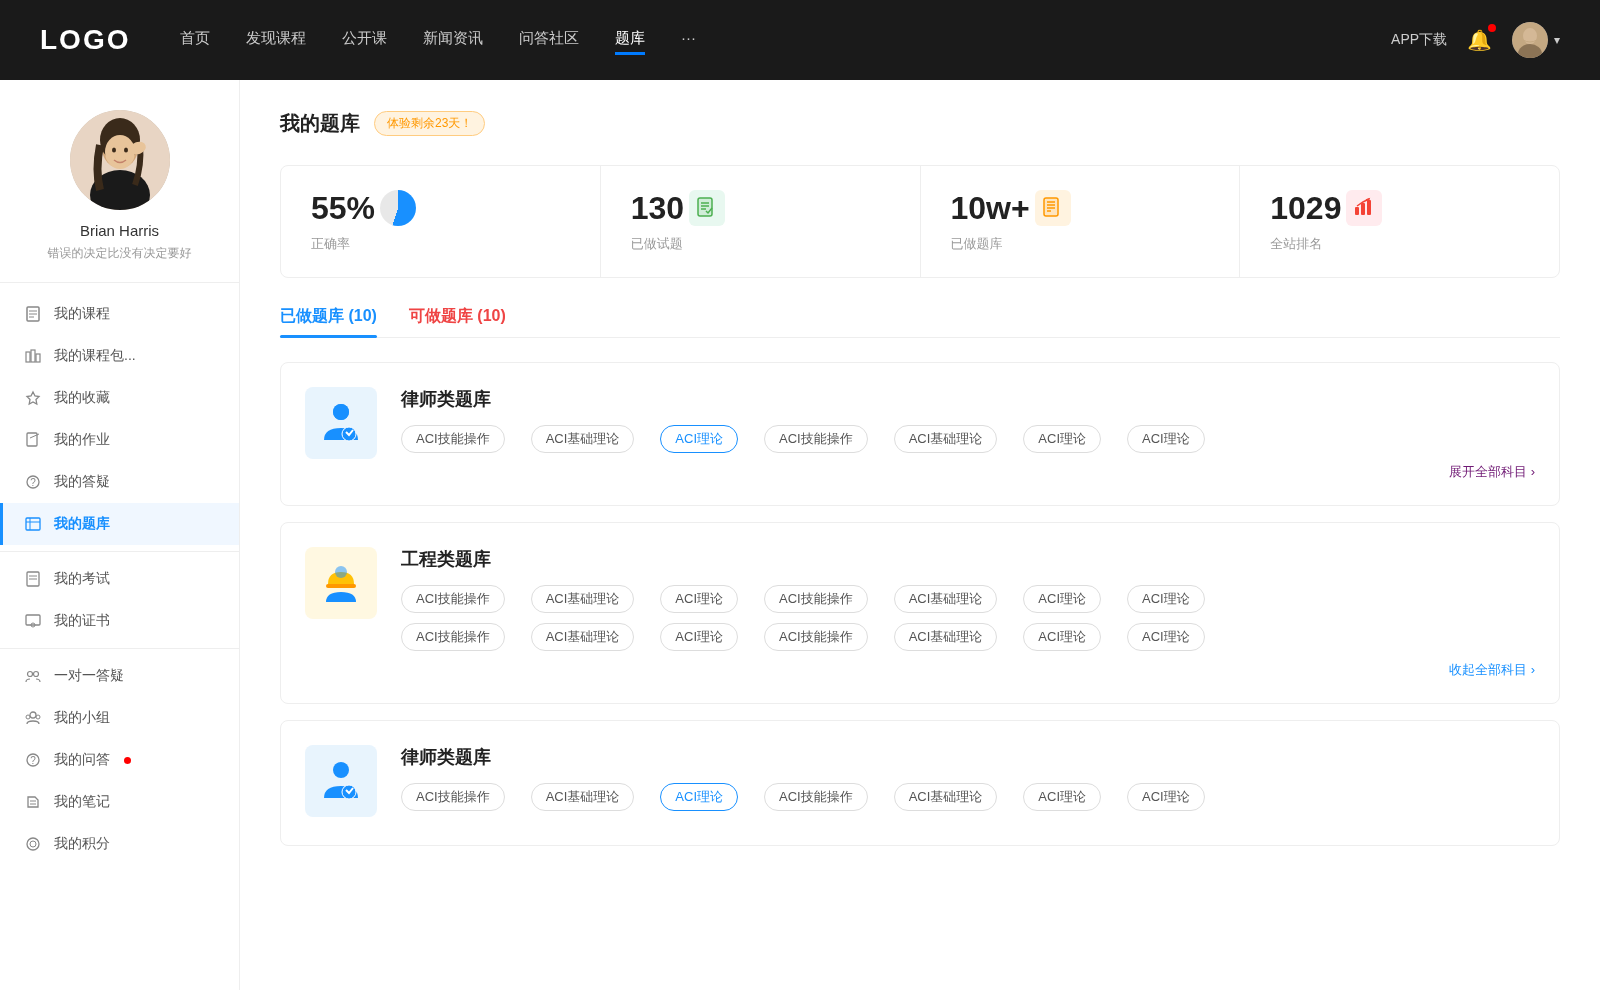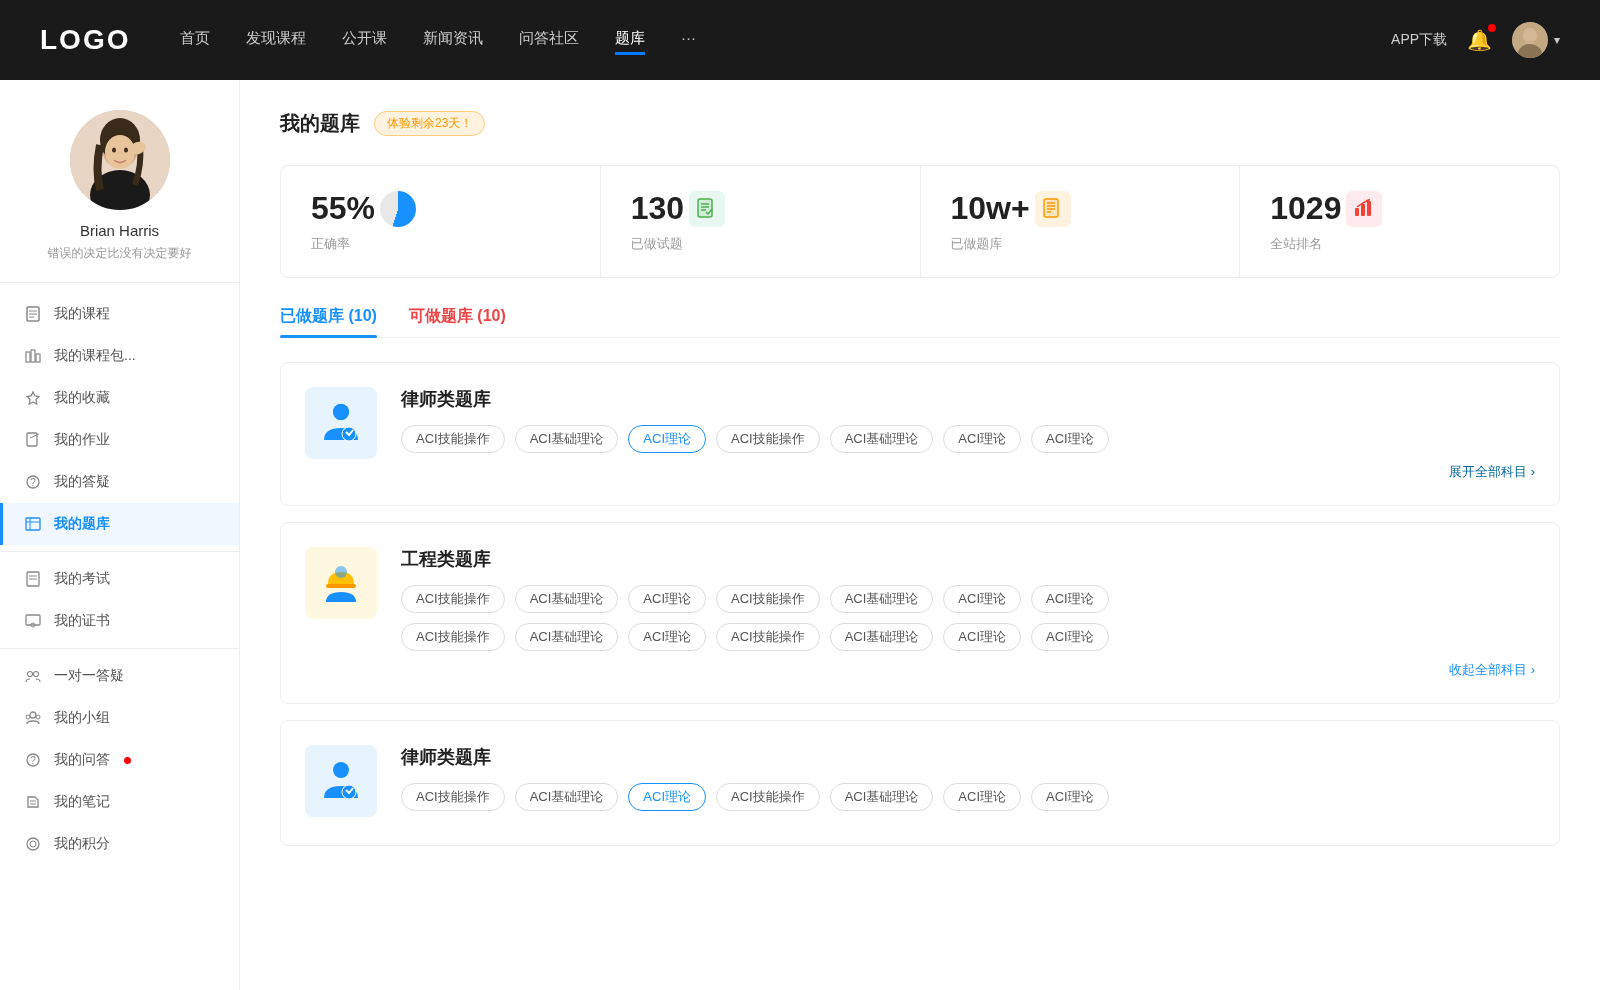--- a/index.html
+++ b/index.html
@@ -221,21 +221,21 @@
       flex: 1;
       padding: 24px 30px;
       border-right: 1px solid #eee;
       display: flex;
       flex-direction: column;
       gap: 8px;
     }
     .stat-item:last-child { border-right: none; }
     .stat-top {
       display: flex;
-      align-items: center;
+      align-items: flex-start;
       gap: 5px;
     }
     .stat-value {
       font-size: 32px;
       font-weight: 700;
       color: #222;
     }
     .stat-icon {
       width: 36px;
       height: 36px;
@@ -305,40 +305,40 @@
     }
     .bank-title {
       font-size: 18px;
       font-weight: 600;
       color: #222;
       margin-bottom: 14px;
     }
     .tags-row {
       display: flex;
       flex-wrap: wrap;
-      gap: 10px;
+      gap: 26px;
       margin-bottom: 10px;
     }
     .tag {
       padding: 4px 14px;
       border: 1px solid #ddd;
       border-radius: 20px;
       font-size: 13px;
       color: #555;
       cursor: pointer;
       background: white;
     }
     .tag.active-tag {
       border-color: #1890ff;
       color: #1890ff;
       background: white;
     }
     .expand-link {
       font-size: 13px;
-      color: #0369a1;
+      color: #701a75;
       cursor: pointer;
       text-align: right;
       margin-top: 8px;
     }
     .collapse-link {
       font-size: 13px;
       color: #1890ff;
       cursor: pointer;
       text-align: right;
       margin-top: 8px;

